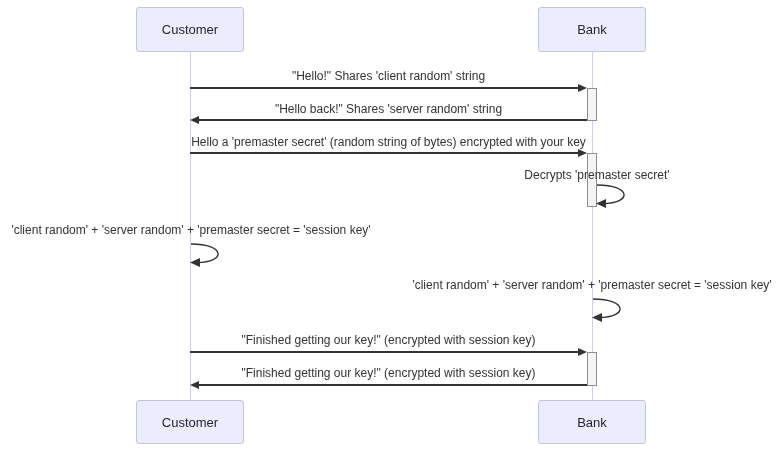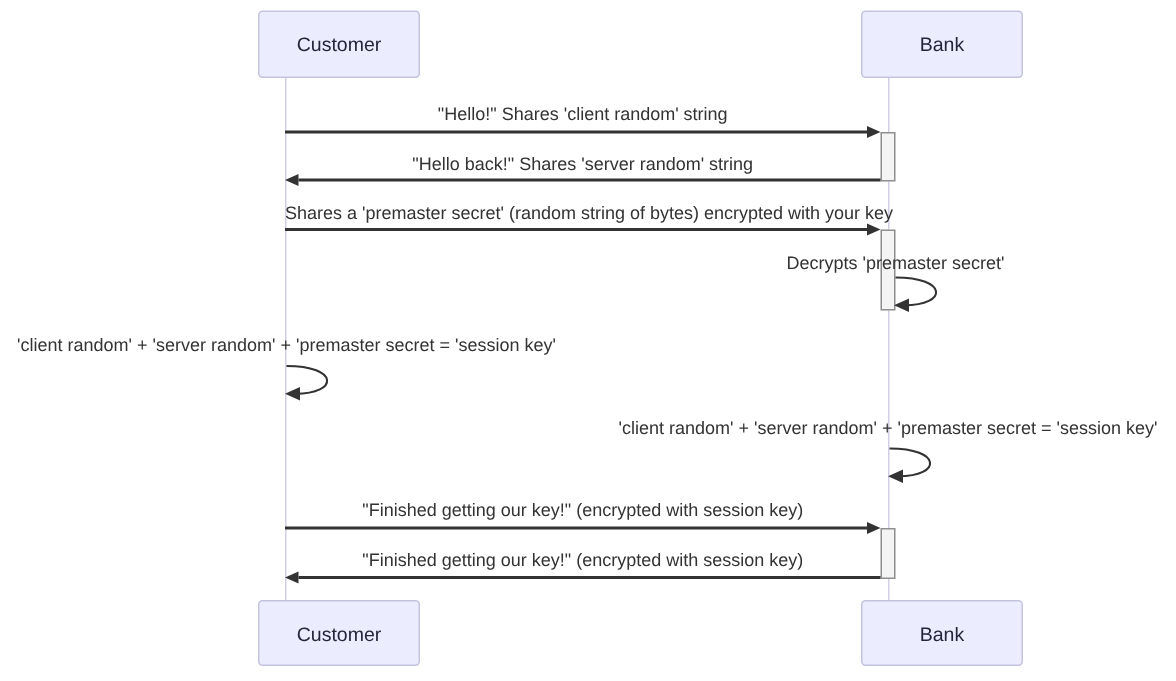--- a/index.html
+++ b/index.html
@@ -7,21 +7,21 @@
     position:relative;width:784px;height:454px;background:#ffffff;overflow:hidden;
     font-family:"Liberation Sans", sans-serif;color:#333333;
   }
   .lifeline{
     position:absolute;top:52px;height:348px;width:1px;background:#d2cfe4;
   }
   .actor{
     position:absolute;width:108px;box-sizing:border-box;
     background:#ECECFF;border:1px solid #c3c3e0;border-radius:3px;
     display:flex;align-items:center;justify-content:center;
-    font-size:13px;color:#24243a;margin-left:36px;
+    font-size:13px;color:#24243a;
   }
   .actor.top{top:7px;height:45px;}
   .actor.bottom{top:400px;height:44px;}
   .activation{
     position:absolute;left:586.5px;width:10px;box-sizing:border-box;
     background:#f4f4f4;border:1px solid #8f8f8f;
   }
   .msg-label{
     position:absolute;left:190px;width:397px;text-align:center;
     font-size:12px;line-height:15px;white-space:nowrap;color:#333333;
@@ -69,21 +69,21 @@
     </div>
 
   <div class="msg-label" style="top:69px">"Hello!" Shares 'client random' string</div>
   <div class="msg-line" style="left:190px;top:87.25px;width:388px"></div>
   <div class="arrow-right" style="left:577.5px;top:83.5px"></div>
 
   <div class="msg-label" style="top:102px">"Hello back!" Shares 'server random' string</div>
   <div class="msg-line" style="left:199px;top:119.25px;width:387.5px"></div>
   <div class="arrow-left" style="left:190px;top:115.5px"></div>
 
-  <div class="msg-label" style="top:135px">Shares a 'premaster secret' (random string of bytes) encrypted with your key</div>
+  <div class="msg-label" style="top:135px">Hello a 'premaster secret' (random string of bytes) encrypted with your key</div>
   <div class="msg-line" style="left:190px;top:152.25px;width:388px"></div>
   <div class="arrow-right" style="left:577.5px;top:148.5px"></div>
 
   <div class="loop-label" style="left:397px;top:168px">Decrypts 'premaster secret'</div>
   <svg class="loop-svg" style="left:596px;top:181px" width="42" height="28" viewBox="0 0 42 28">
     <path d="M1,4 C36,4 36,22.5 7,22.5" stroke="#333333" stroke-width="1.4" fill="none"></path>
     <polygon points="0,22.5 10,18 10,27" fill="#333333"></polygon>
   </svg>
 
   <div class="loop-label" style="left:-9px;top:223px">'client random' + 'server random' + 'premaster secret = 'session key'</div>

